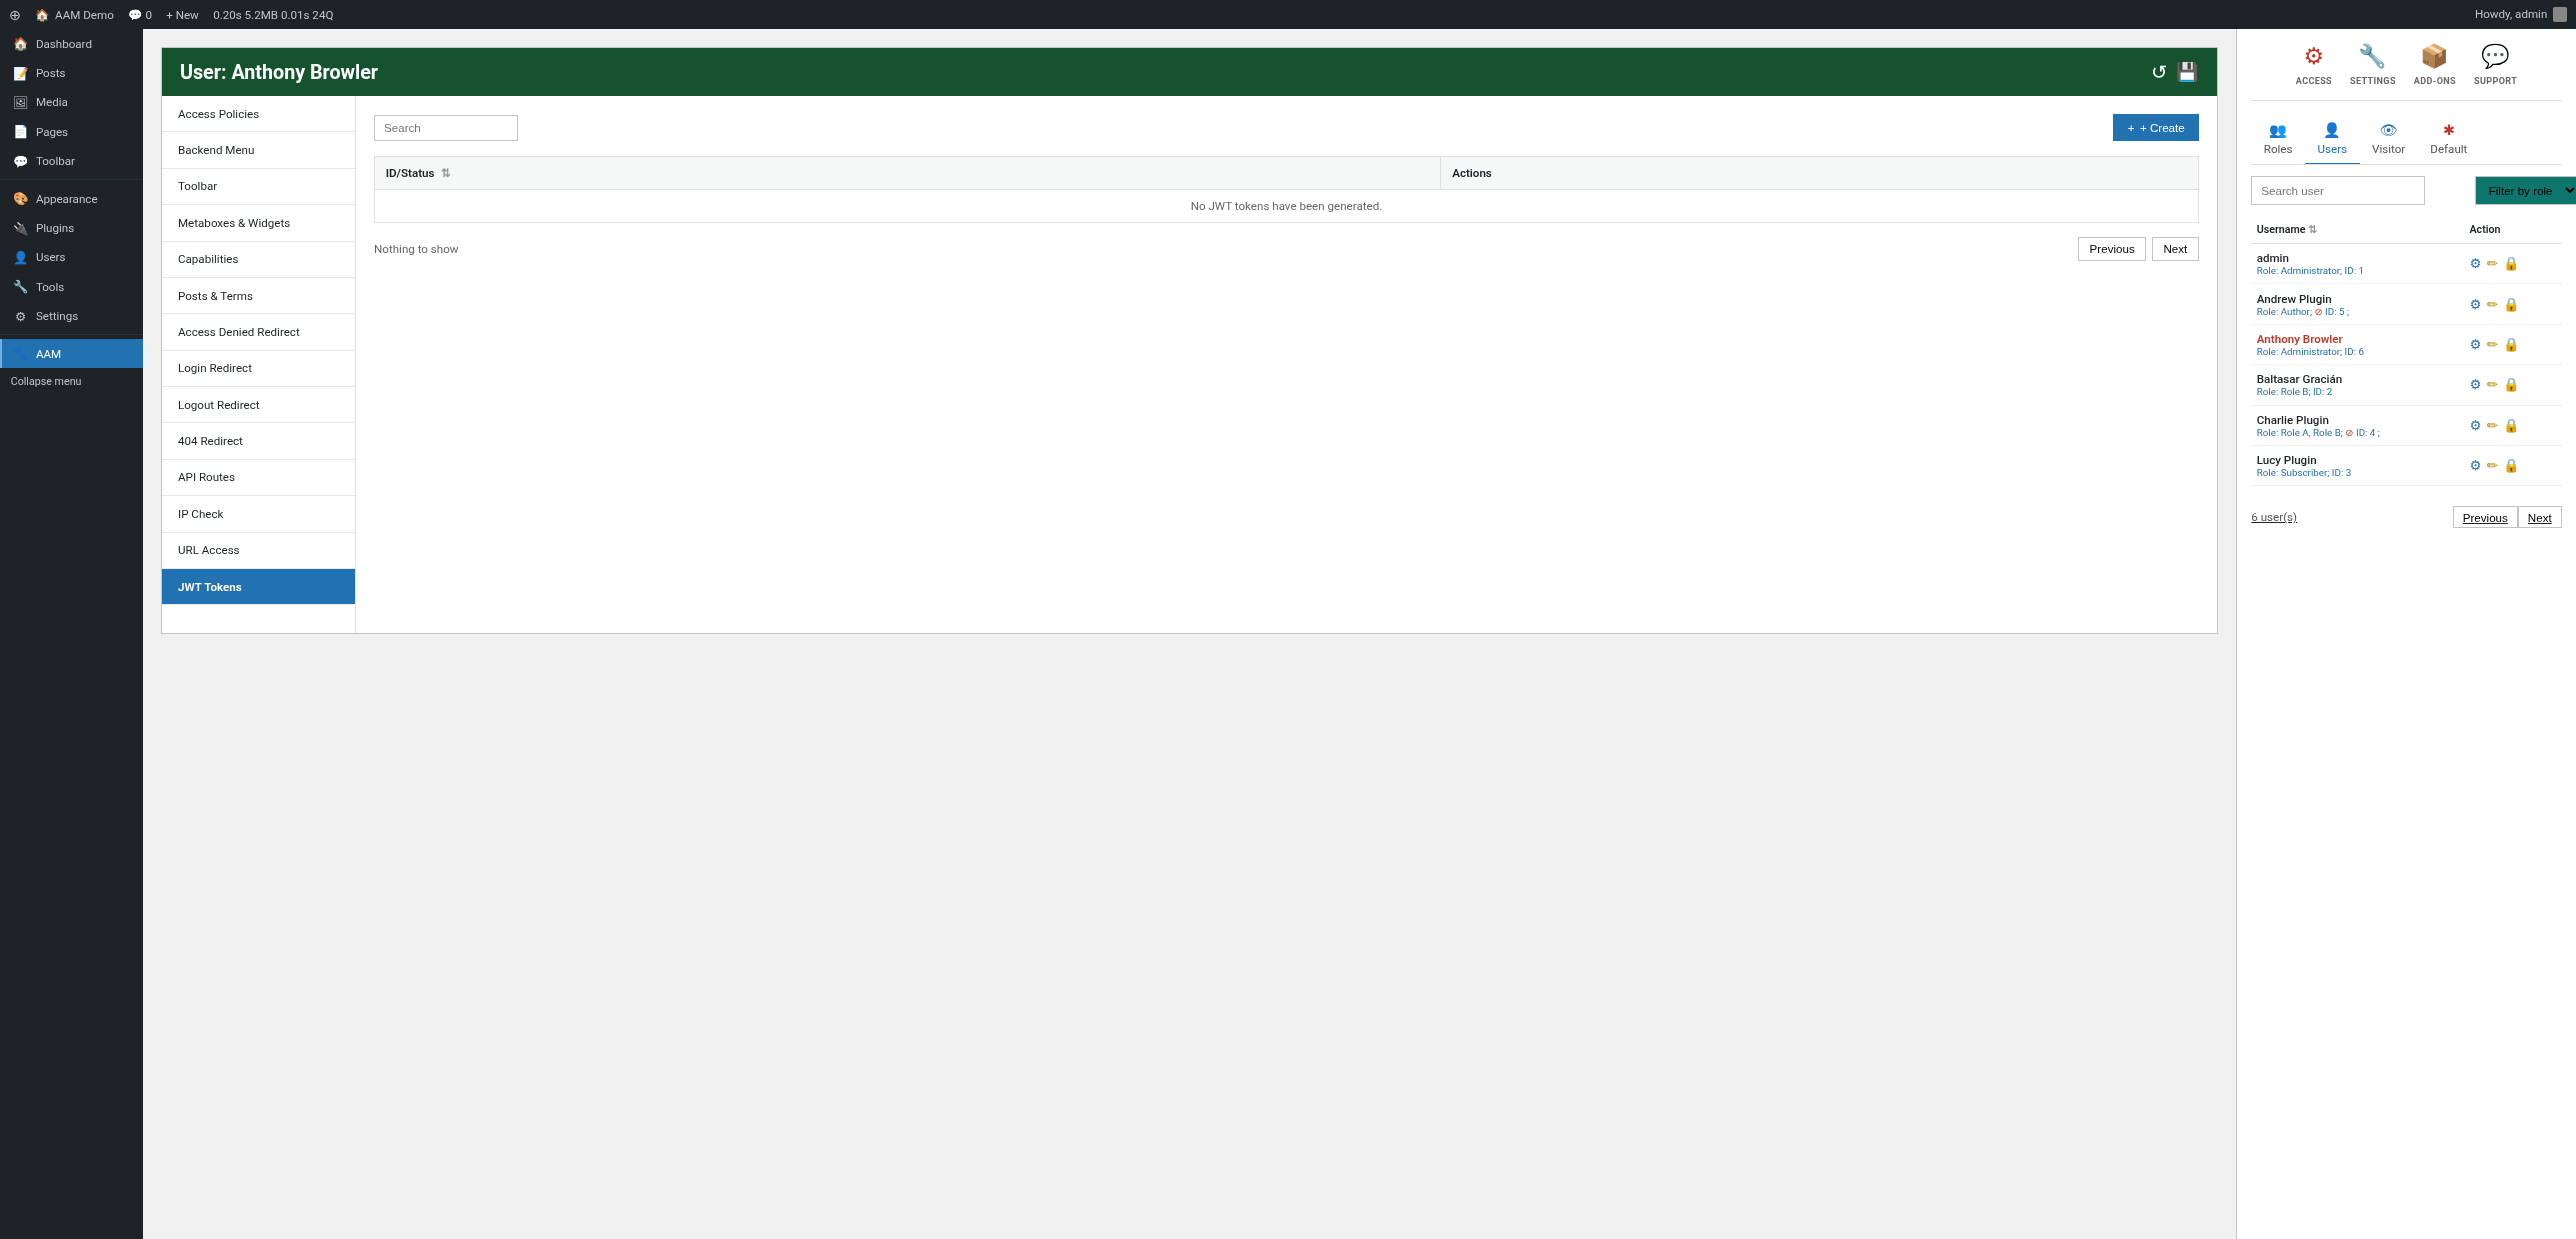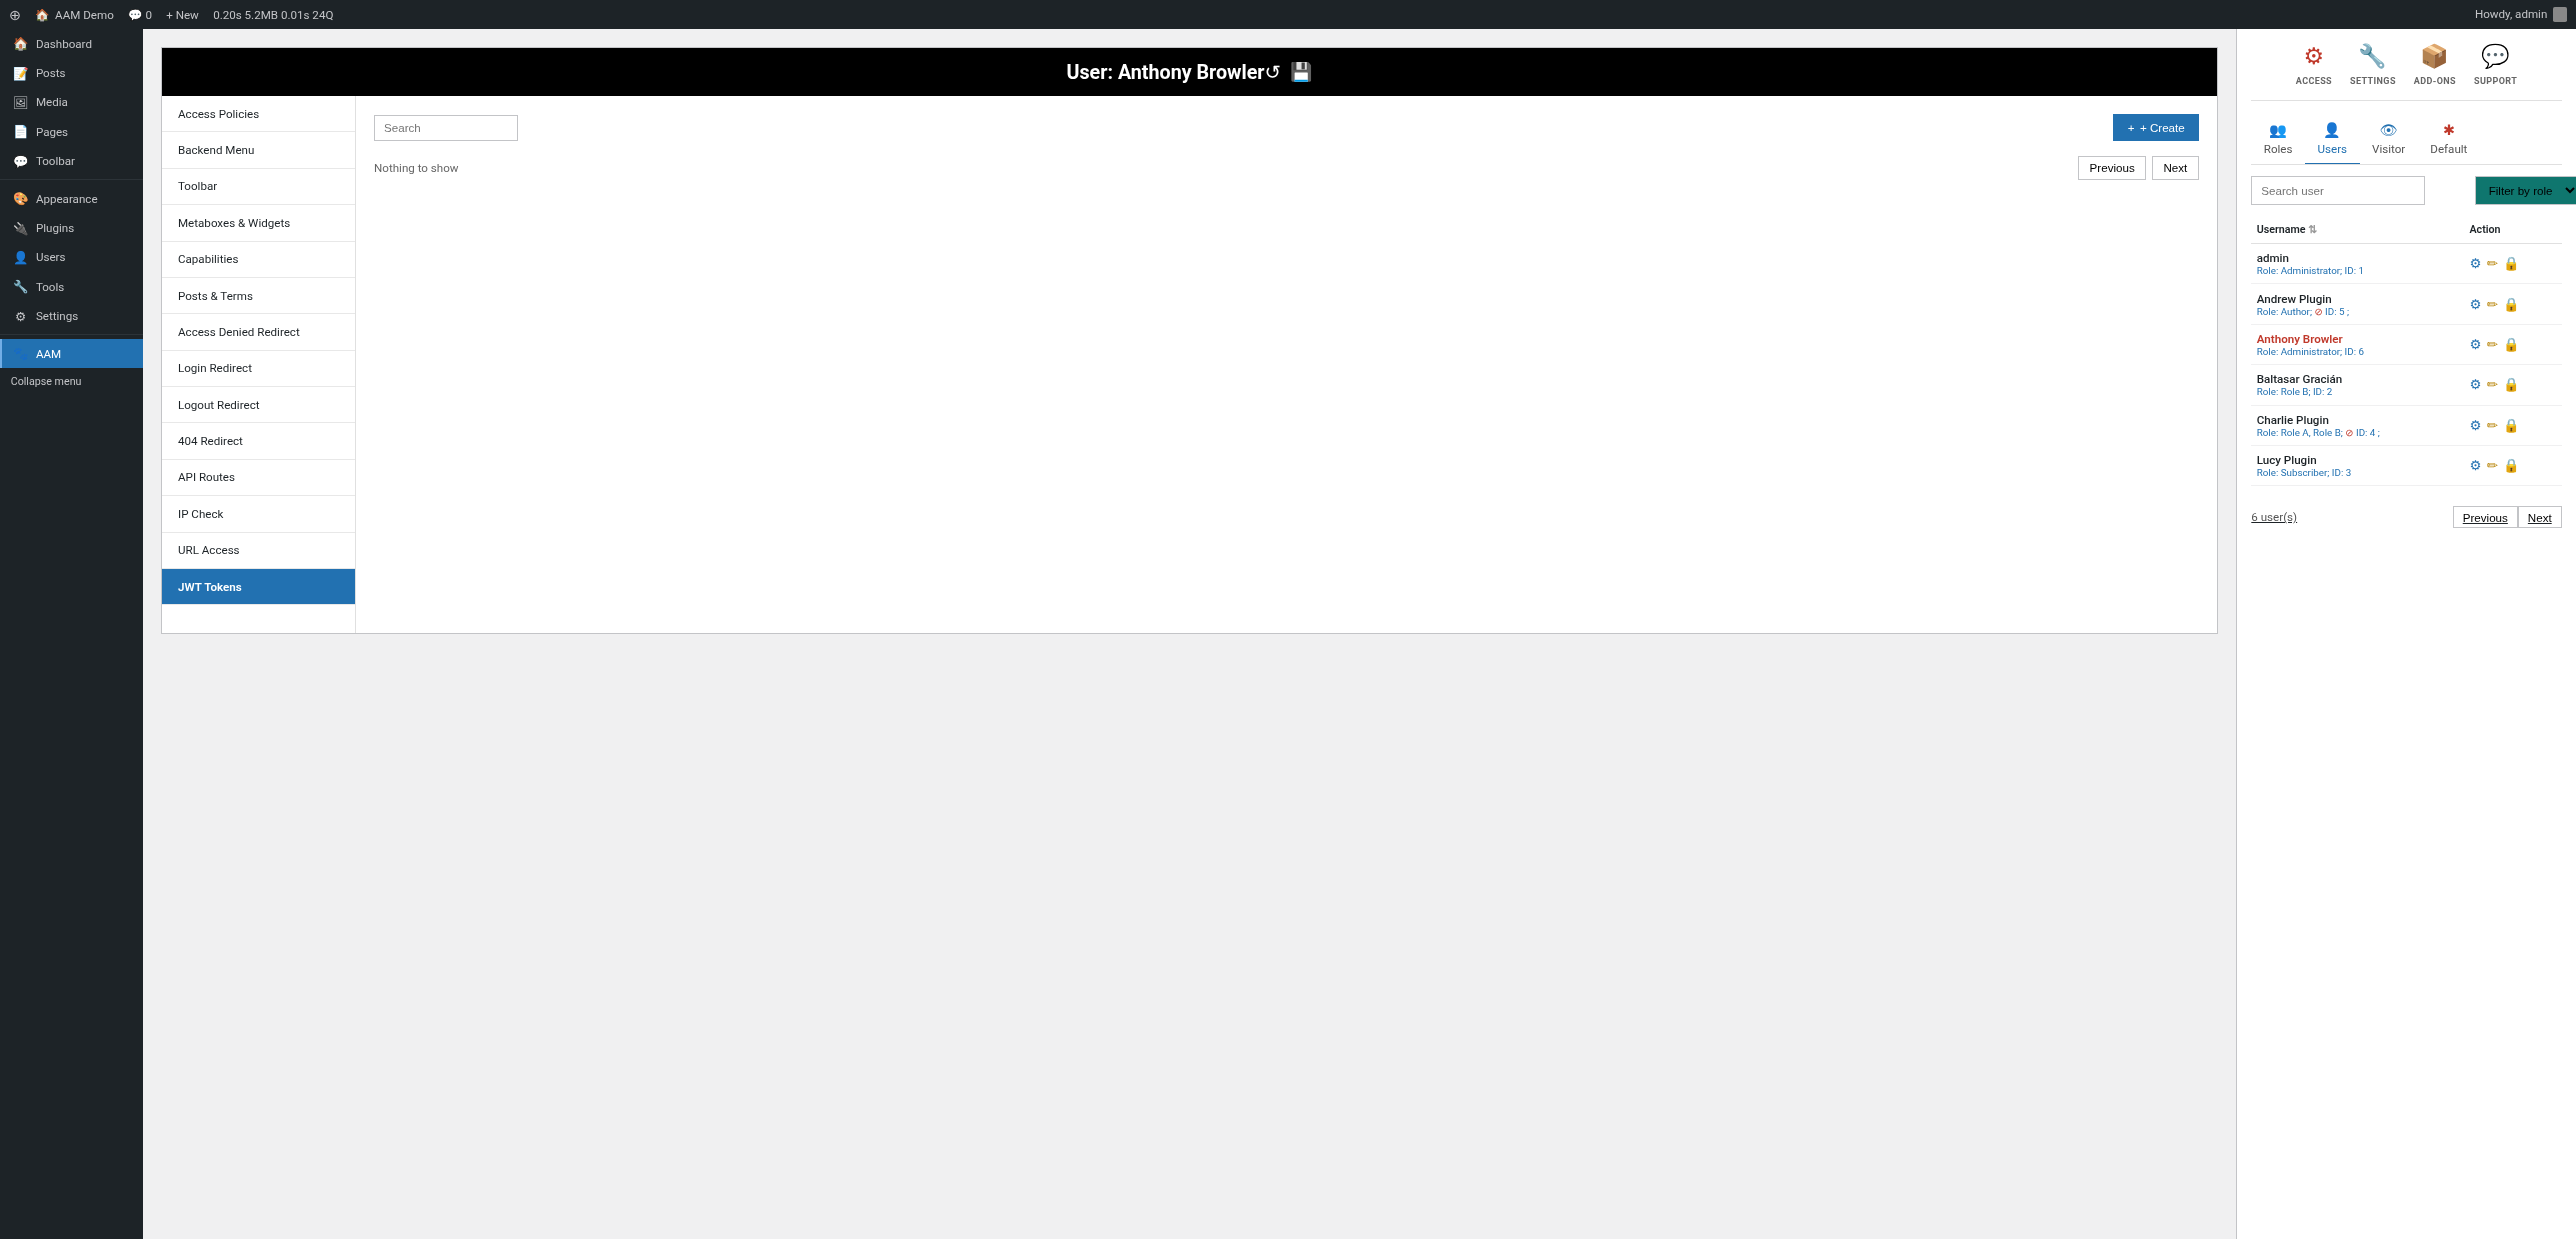--- a/index.html
+++ b/index.html
@@ -46,21 +46,21 @@
     .sidebar-item.active { background: #2271b1; color: #fff; border-left-color: #72aee6; }
     .sidebar-item .icon { width: 16px; text-align: center; font-size: 12.5px; }
     .sidebar-divider { height: 0.9px; background: #2c3338; margin: 3.6px 0; }
     .sidebar-collapse { color: #c3c4c7; padding: 7.2px 10.7px; cursor: pointer; font-size: 10.7px; }
 
     
     .main-content { flex: 1; padding: 18px; background: #f0f0f1; }
 
     
     .aam-panel { background: #fff; border: 0.9px solid #c3c4c7; }
-    .aam-header { background: #000000; color: #fff; padding: 12.5px 18px; display: flex; align-items: center; justify-content: center; }
+    .aam-header { background: #14532d; color: #fff; padding: 12.5px 18px; display: flex; align-items: center; justify-content: space-between; }
     .aam-header h2 { font-size: 19.7px; font-weight: normal; }
     .aam-header h2 span { font-weight: 700; }
     .aam-header-actions { display: flex; gap: 9px; }
     .aam-header-actions button { background: transparent; border: none; cursor: pointer; color: #fff; font-size: 16px; }
 
     .aam-body { display: flex; min-height: 537px; }
 
     
     .aam-nav { width: 194px; border-right: 0.9px solid #e0e0e0; flex-shrink: 0; }
     .aam-nav-item {
@@ -243,20 +243,36 @@
 
         <div class="aam-content">
           <div class="aam-toolbar">
             <input class="aam-search" type="text" placeholder="Search" style="">
             <button class="aam-create-btn">
               <span>+</span>
               <span>+ Create</span>
             </button>
           </div>
 
+          <table class="aam-table">
+            <thead>
+              <tr>
+                <th>
+                  <span>ID/Status</span>
+                  <span class="sort-icon">⇅</span>
+                </th>
+                <th>Actions</th>
+              </tr>
+            </thead>
+            <tbody>
+              <tr>
+                <td colspan="2">No JWT tokens have been generated.</td>
+              </tr>
+            </tbody>
+          </table>
 
           <div class="aam-pagination">
             <span class="aam-pagination-info">Nothing to show</span>
             <button class="aam-page-btn">Previous</button>
             <button class="aam-page-btn">Next</button>
           </div>
         </div>
       </div>
     </div>
   </div>

